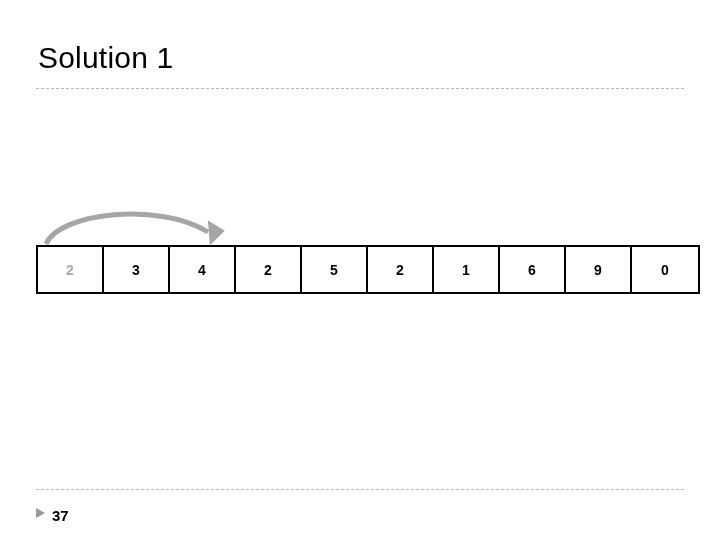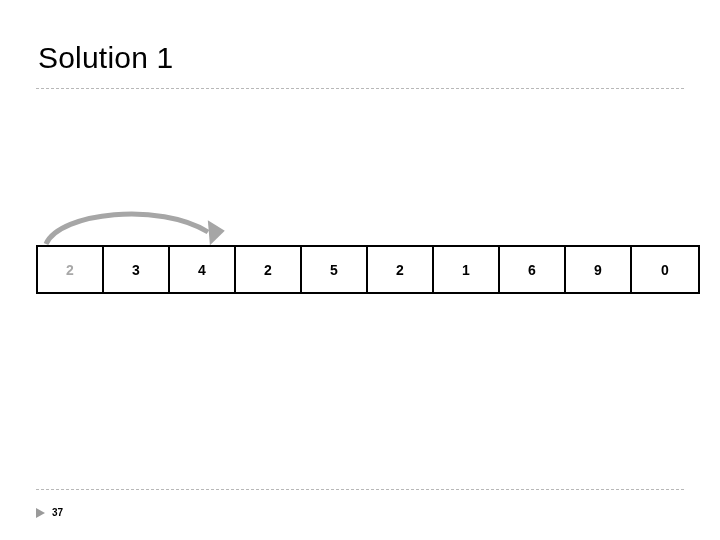--- a/index.html
+++ b/index.html
@@ -62,21 +62,21 @@
     height: 0;
     border-left: 9px solid #9a9a9a;
     border-top: 5.5px solid transparent;
     border-bottom: 5.5px solid transparent;
   }
 
   .slide-number {
     position: absolute;
     left: 52px;
     top: 508px;
-    font-size: 10px;
+    font-size: 15px;
     color: #000000;
     font-weight: bold;
     line-height: 1;
   }
 
   
   .array {
     position: absolute;
     left: 36px;
     top: 245px;

